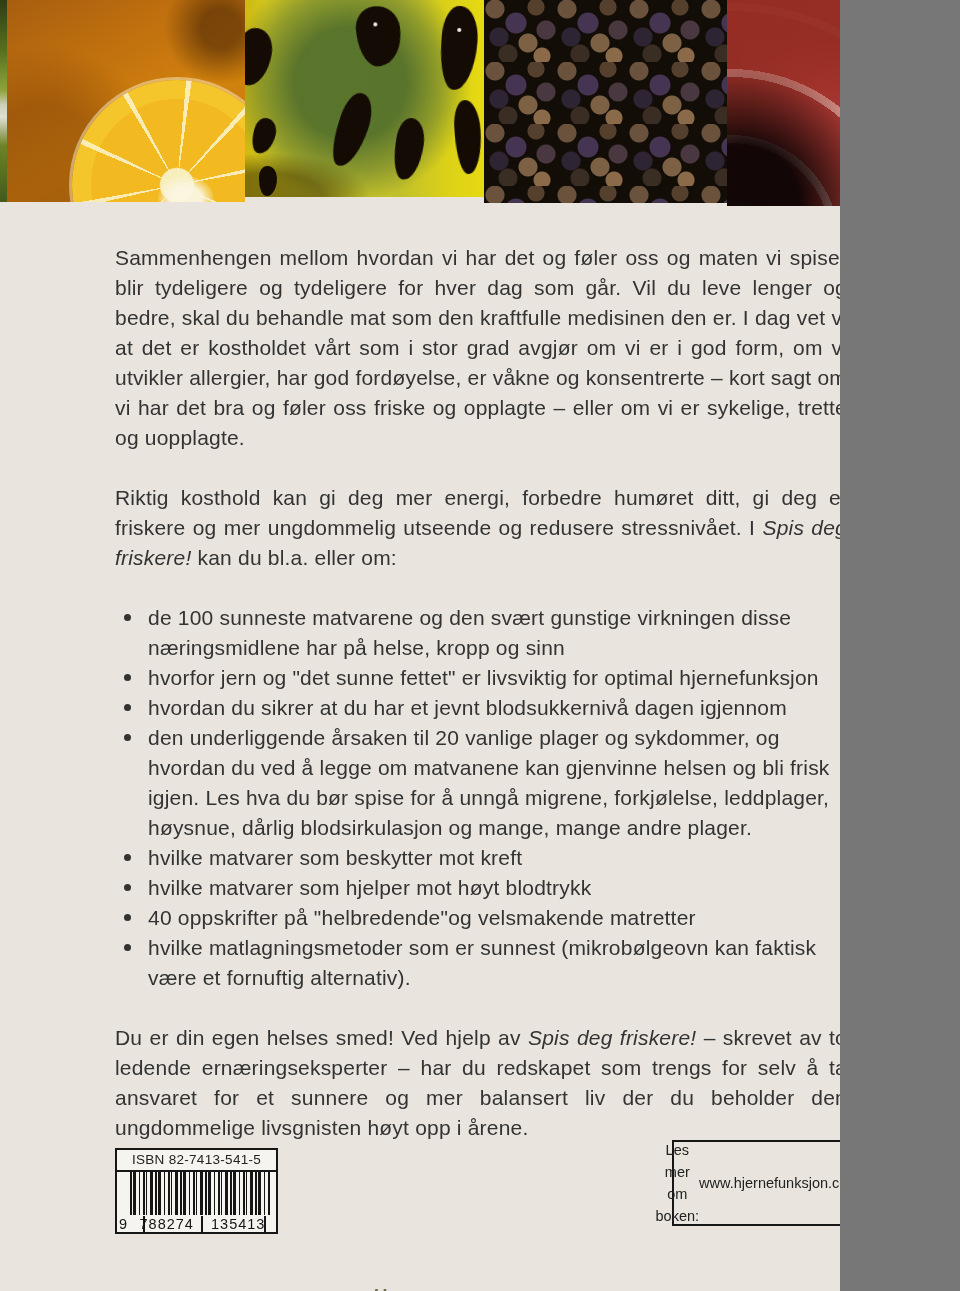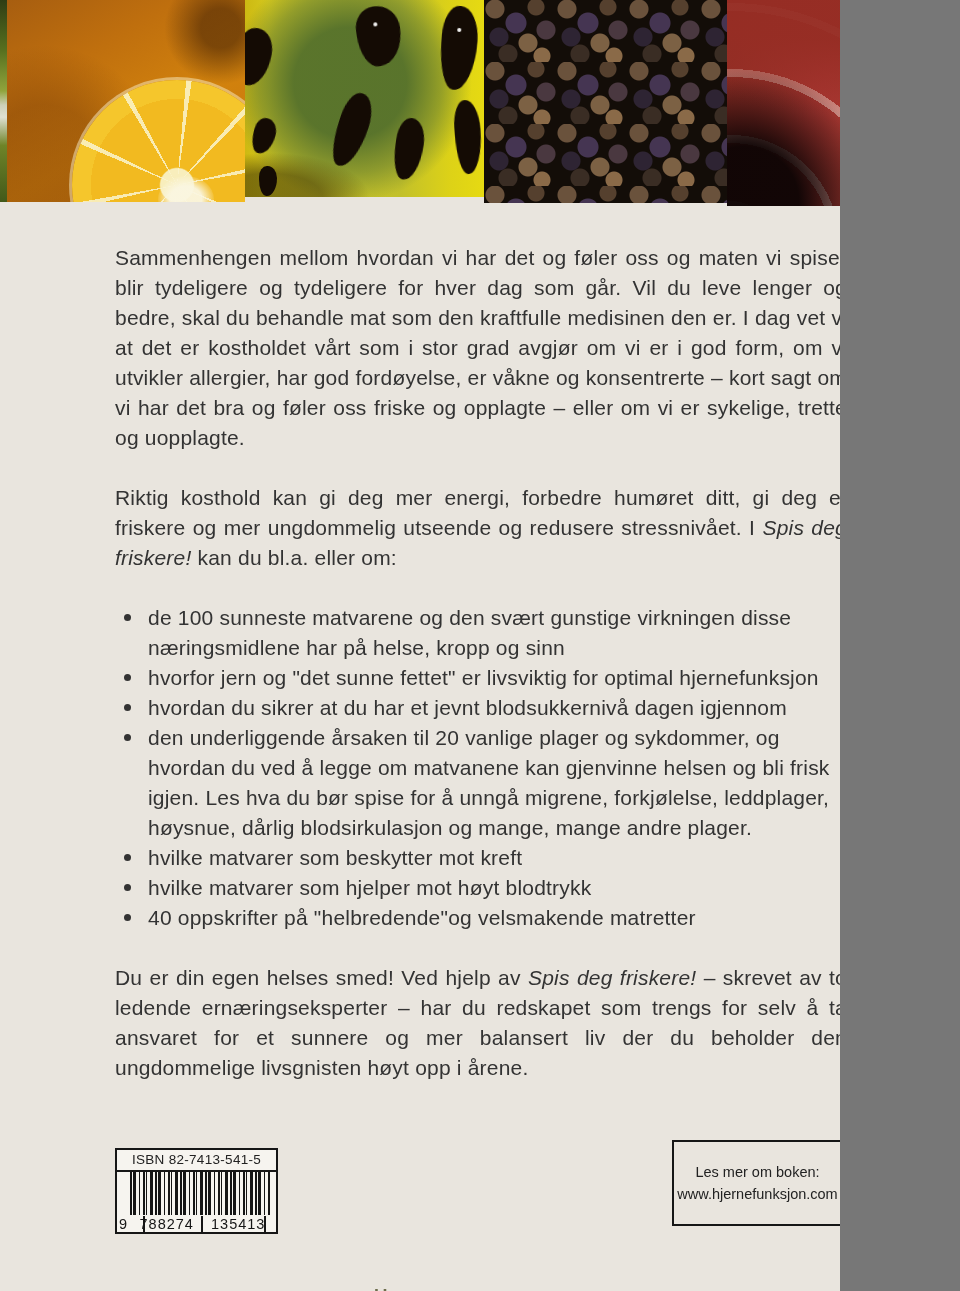--- a/index.html
+++ b/index.html
@@ -144,21 +144,21 @@
   .guard.g1{left:13px;} .guard.g2{left:50%;} .guard.g3{right:5px;}
 
   .publisher{
     position:absolute;left:0;top:1245px;width:932px;text-align:center;
     font-size:29px;letter-spacing:2px;color:#6d6d4d;margin-top:40px;
   }
 
   .info-box{
     position:absolute;left:672px;top:1140px;width:171px;height:86px;
     border:2px solid #161616;box-sizing:border-box;background:transparent;
-    display:flex;flex-direction:column;justify-content:center;align-items:center;
+    display:flex;flex-direction:row;justify-content:center;align-items:center;
     font-size:14.5px;line-height:22px;color:#222;text-align:center;
   }
 </style>
 </head>
 <body>
 
 <div class="cover">
 
   <div class="photo photo-orange">
     <div class="orange-slice"></div>
@@ -192,20 +192,21 @@
     <p><span>Riktig kosthold kan gi deg mer energi, forbedre humøret ditt, gi deg et friskere og mer ungdommelig utseende og redusere stressnivået. I </span><em>Spis deg friskere!</em><span> kan du bl.a. eller om:</span></p>
 
     <ul class="points">
       <li>de 100 sunneste matvarene og den svært gunstige virkningen disse næringsmidlene har på helse, kropp og sinn</li>
       <li>hvorfor jern og "det sunne fettet" er livsviktig for optimal hjernefunksjon</li>
       <li>hvordan du sikrer at du har et jevnt blodsukkernivå dagen igjennom</li>
       <li>den underliggende årsaken til 20 vanlige plager og sykdommer, og hvordan du ved å legge om matvanene kan gjenvinne helsen og bli frisk igjen. Les hva du bør spise for å unngå migrene, forkjølelse, leddplager, høysnue, dårlig blodsirkulasjon og mange, mange andre plager.</li>
       <li>hvilke matvarer som beskytter mot kreft</li>
       <li>hvilke matvarer som hjelper mot høyt blodtrykk</li>
       <li>40 oppskrifter på "helbredende"og velsmakende matretter</li>
+      <li>hvilke matlagningsmetoder som er sunnest (mikrobølgeovn kan faktisk være et fornuftig alternativ).</li>
     </ul>
 
     <p class="last"><span>Du er din egen helses smed! Ved hjelp av </span><em>Spis deg friskere!</em><span> – skrevet av to ledende ernæringseksperter – har du redskapet som trengs for selv å ta ansvaret for et sunnere og mer balansert liv der du beholder den ungdommelige livsgnisten høyt opp i årene.</span></p>
   </div>
 
   <div class="isbn-box">
     <div class="isbn-label">ISBN 82-7413-541-5</div>
     <div class="bars">
       <div class="digits">
         <span class="d-left">9</span>

